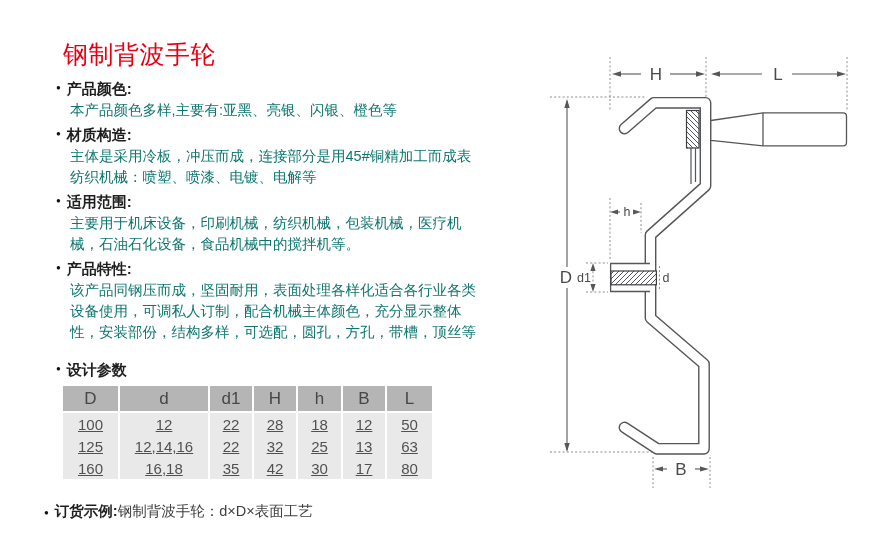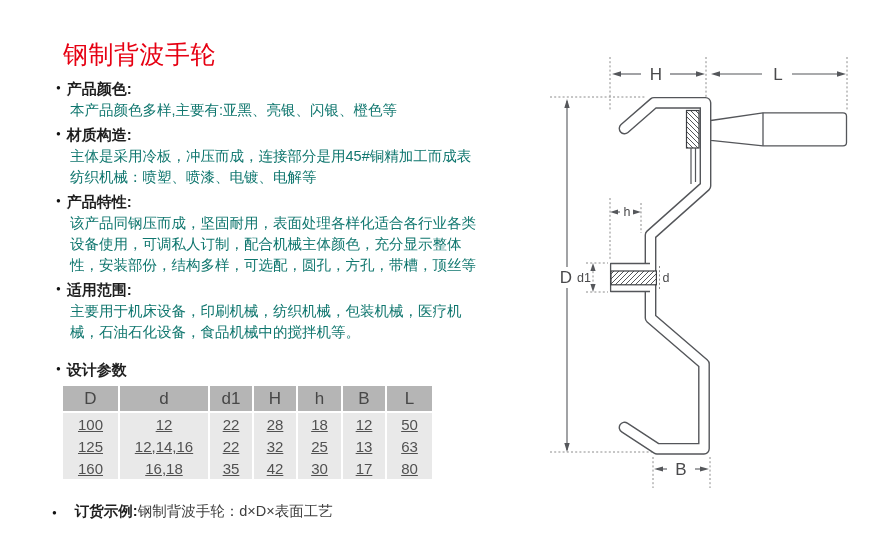--- a/index.html
+++ b/index.html
@@ -24,21 +24,21 @@
   .spec-table th{
     background:#b5b5b5;color:#474747;font-weight:400;font-size:17px;height:25px;
     border-right:2px solid #fff;border-bottom:2px solid #fff;text-align:center;padding:0;
   }
   .spec-table td{
     background:#e9e9e9;color:#515151;font-size:15px;height:22px;text-align:center;
     border-right:2px solid #fff;padding:0;text-decoration:underline;
   }
   .spec-table th:last-child,.spec-table td:last-child{border-right:none;}
   .spec-table tr.last td{background:#e2e2e2;border-top:2px solid #fff;}
-  .order-line{position:absolute;left:52px;top:502px;display:flex;align-items:center;gap:18px;
+  .order-line{position:absolute;left:44px;top:502px;display:flex;align-items:center;gap:6px;
     font-size:14.5px;color:#3e3e3e;}
   .order-line b{color:#1f1f1f;}
   .diagram{position:absolute;left:545px;top:50px;width:348px;height:470px;}
   svg text{fill:#4a4a4c;font-family:"Liberation Sans","DejaVu Sans",sans-serif;}
 </style>
 </head>
 <body>
 
 <div class="col-left">
   <h1 class="page-title">钢制背波手轮</h1>
@@ -60,37 +60,37 @@
       </div>
     <div class="sec-body">
       <div>主体是采用冷板，冲压而成，连接部分是用45#铜精加工而成表</div>
       <div>纺织机械：喷塑、喷漆、电镀、电解等</div>
     </div>
   </div>
 
   <div class="sec">
     <div class="sec-label">
         <span class="bullet"></span>
+        <span>适用范围:</span>
+      </div>
+    <div class="sec-body">
+      <div>主要用于机床设备，印刷机械，纺织机械，包装机械，医疗机</div>
+      <div>械，石油石化设备，食品机械中的搅拌机等。</div>
+    </div>
+  </div>
+
+  <div class="sec">
+    <div class="sec-label">
+        <span class="bullet"></span>
         <span>产品特性:</span>
       </div>
     <div class="sec-body">
       <div>该产品同钢压而成，坚固耐用，表面处理各样化适合各行业各类</div>
       <div>设备使用，可调私人订制，配合机械主体颜色，充分显示整体</div>
       <div>性，安装部份，结构多样，可选配，圆孔，方孔，带槽，顶丝等</div>
-    </div>
-  </div>
-
-  <div class="sec">
-    <div class="sec-label">
-        <span class="bullet"></span>
-        <span>适用范围:</span>
-      </div>
-    <div class="sec-body">
-      <div>主要用于机床设备，印刷机械，纺织机械，包装机械，医疗机</div>
-      <div>械，石油石化设备，食品机械中的搅拌机等。</div>
     </div>
   </div>
 </div>
 
 <div class="table-block">
   <div class="sec-label">
       <span class="bullet"></span>
       <span>设计参数</span>
     </div>
   <table class="spec-table">

